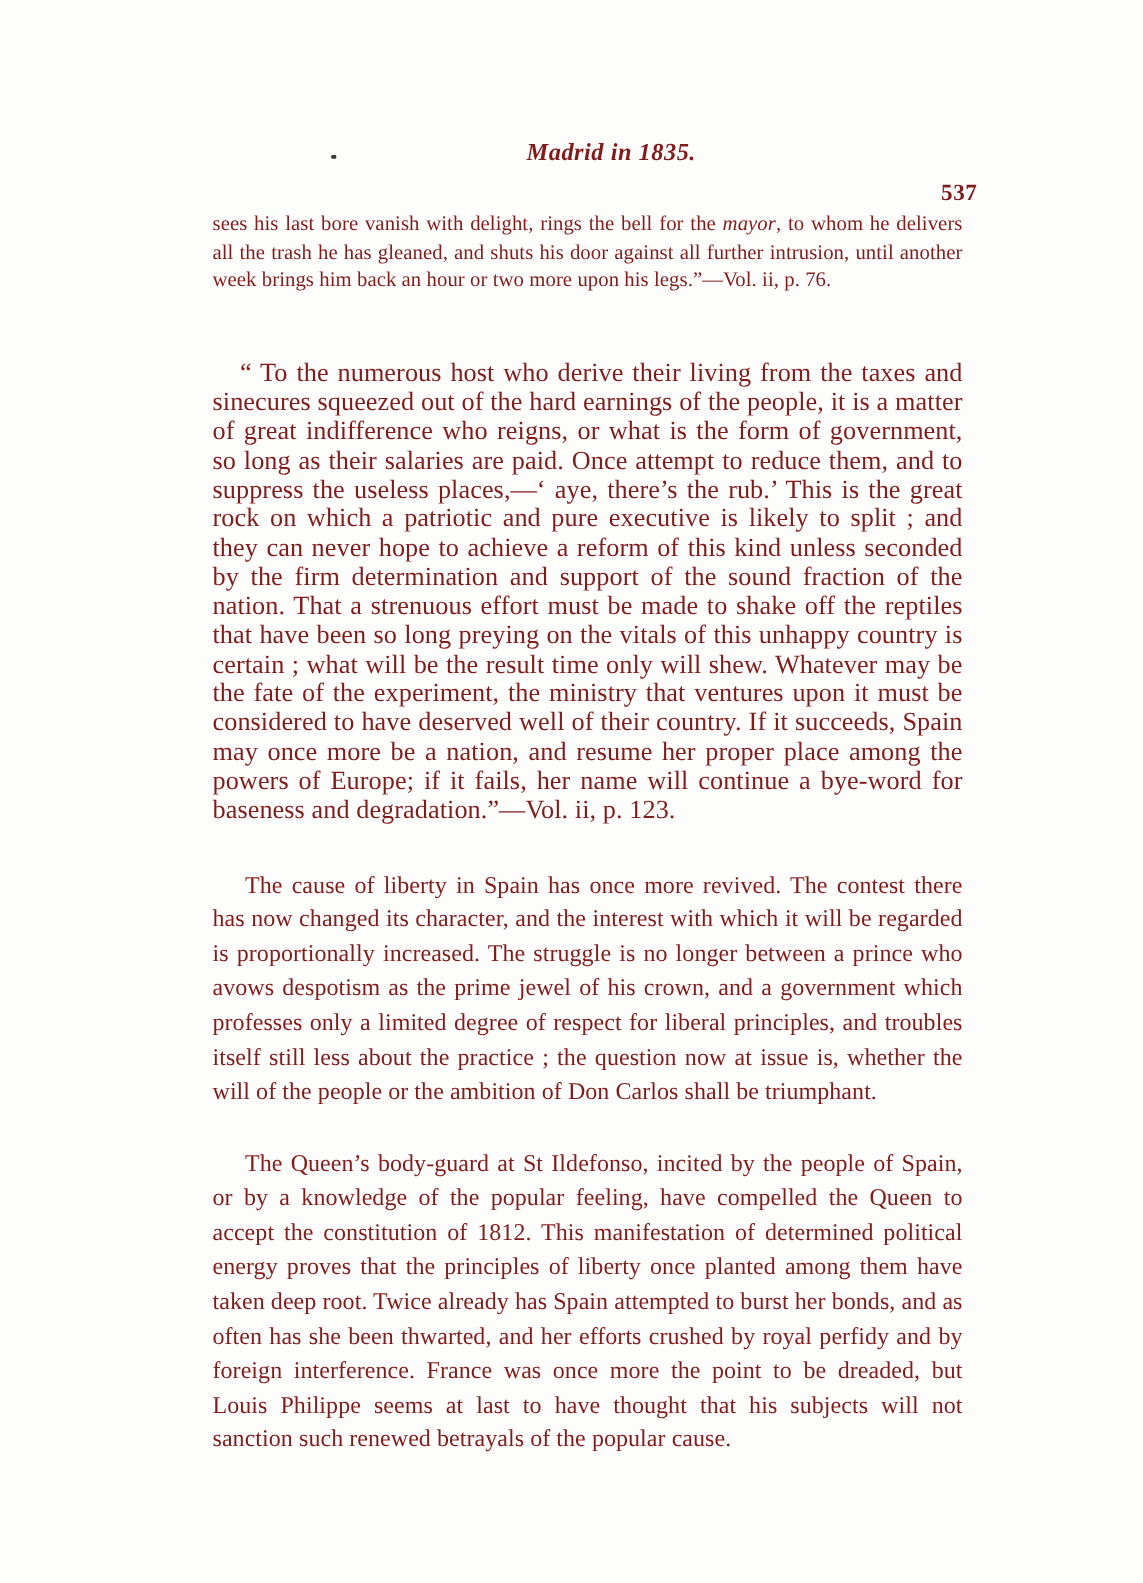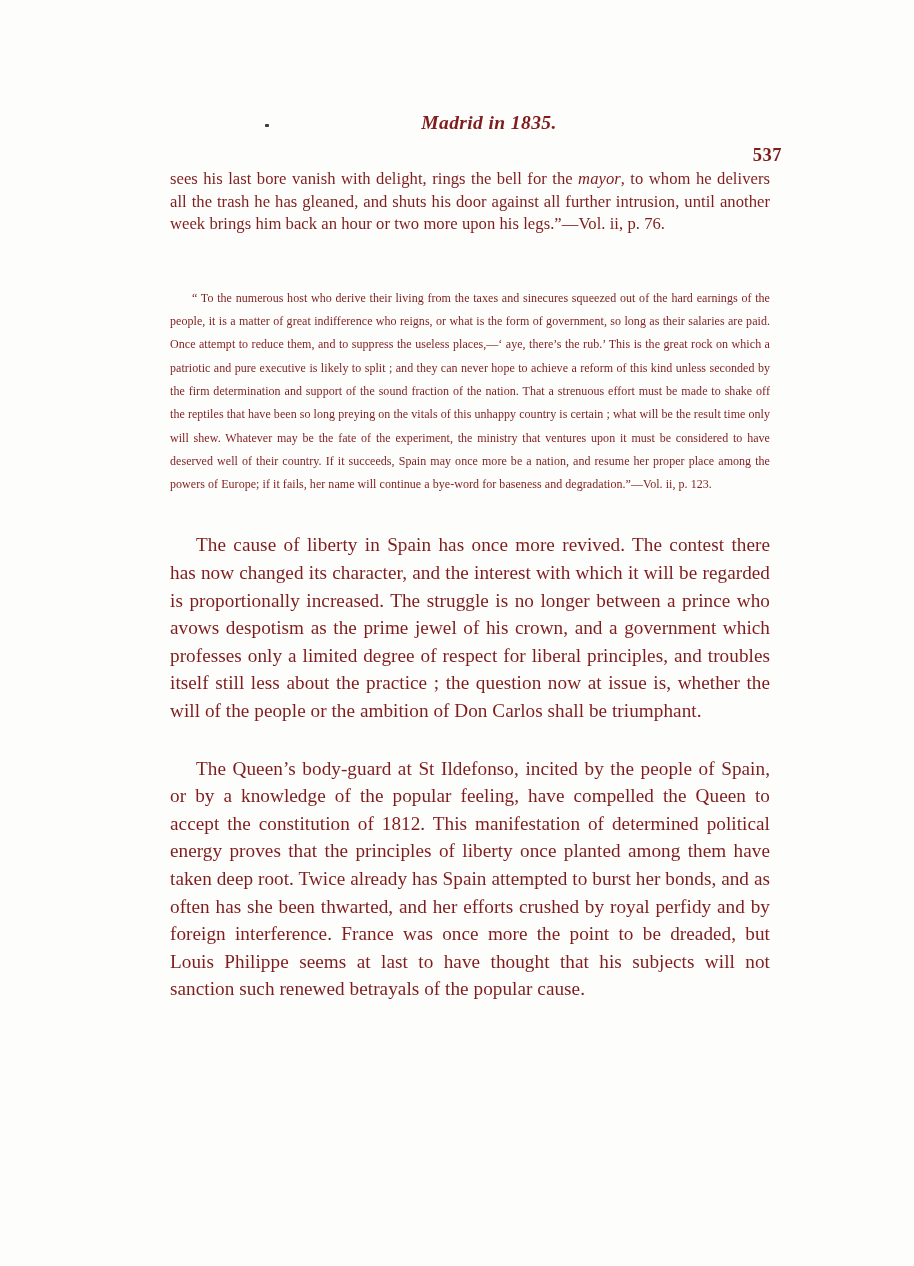--- a/index.html
+++ b/index.html
@@ -69,21 +69,21 @@
 
   
   p {
     margin: 12px;
     text-align: justify;
     text-justify: inter-word;
     -webkit-hyphens: none;
     hyphens: none;
   }
   .quote-small {
-    font-size: 12px;
+    font-size: 21px;
     line-height: 23.3px;
     letter-spacing: 0.05px;
   }
   .quote-small.first {
     text-indent: 22px;
   }
   .body-large {
     font-size: 19.2px;
     line-height: 27.6px;
     text-indent: 26px;

